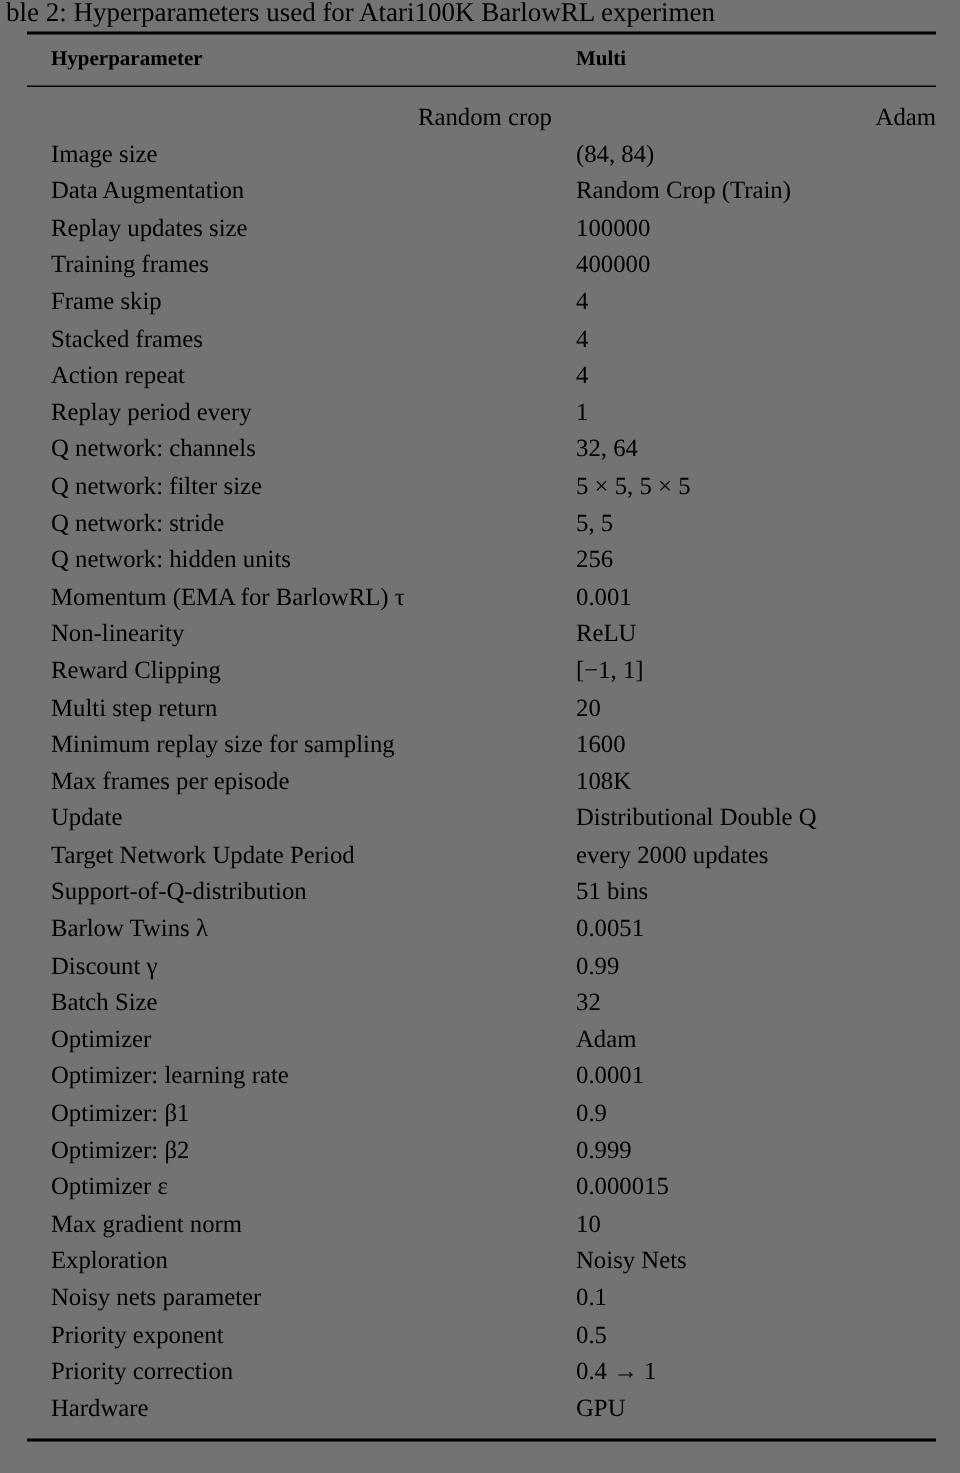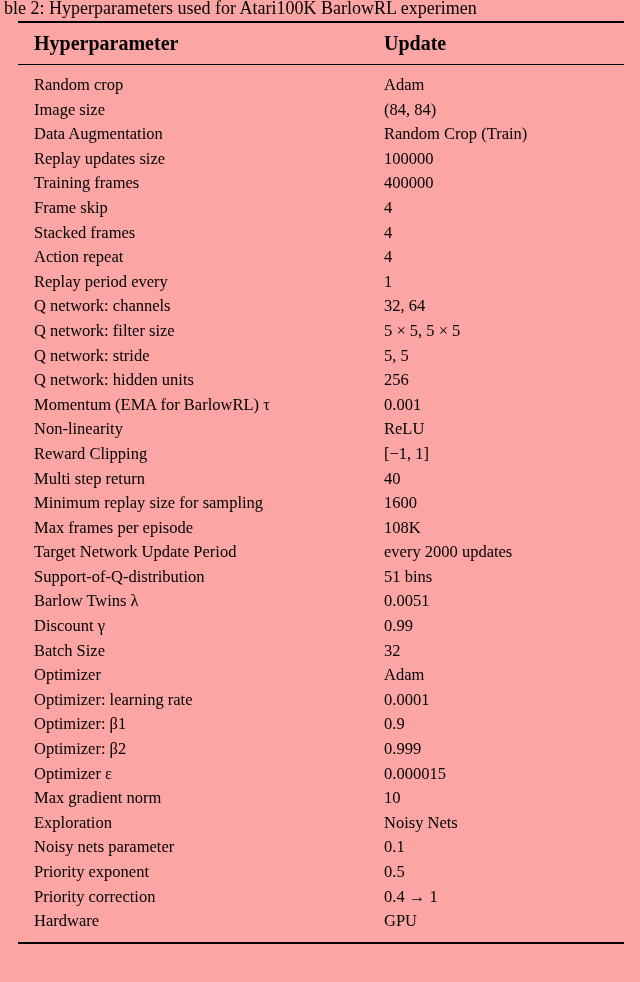--- a/index.html
+++ b/index.html
@@ -6,67 +6,67 @@
   html, body {
     width: 640px;
     background: #ffffff;
     font-family: "Liberation Serif", "DejaVu Serif", serif;
     color: #000000;
   }
   .page {
     width: 640px;
     height: 982px;
     overflow: hidden;
-    background: #fca5a5;
+    background: #737373;
   }
   .caption {
     font-size: 18px;
     line-height: 20px;
     margin-top: -2px;
     padding-left: 4px;
     white-space: nowrap;
     overflow: hidden;
   }
   table {
     width: 606px;
     margin: 3px 16px 0 18px;
     border-collapse: collapse;
     border-top: 2px solid #000000;
     border-bottom: 2px solid #000000;
     table-layout: fixed;
   }
   thead th {
     text-align: left;
     font-weight: bold;
-    font-size: 20px;
+    font-size: 14px;
     padding: 9px 0 9px 16px;
     border-bottom: 1.4px solid #000000;
   }
   thead th:first-child { width: 350px; }
-  tbody tr:first-child td { padding-top: 8px; }
+  tbody tr:first-child td { padding-top: 8px; text-align: right; }
   tbody tr:last-child td { padding-bottom: 8px; }
   td {
     font-size: 16.5px;
     line-height: 24.6px;
     padding: 0 0 0 16px;
     white-space: nowrap;
     overflow: hidden;
   }
 </style>
 </head>
 <body>
 
 <div class="page">
   <div class="caption">ble 2: Hyperparameters used for Atari100K BarlowRL experimen</div>
 
   <table>
     <thead>
       <tr>
         <th>Hyperparameter</th>
-        <th>Update</th>
+        <th>Multi</th>
       </tr>
     </thead>
     <tbody>
         <tr>
           <td>Random crop</td>
           <td>Adam</td>
         </tr>
         <tr>
           <td>Image size</td>
           <td>(84, 84)</td>
@@ -122,29 +122,33 @@
         <tr>
           <td>Non-linearity</td>
           <td>ReLU</td>
         </tr>
         <tr>
           <td>Reward Clipping</td>
           <td>[−1, 1]</td>
         </tr>
         <tr>
           <td>Multi step return</td>
-          <td>40</td>
+          <td>20</td>
         </tr>
         <tr>
           <td>Minimum replay size for sampling</td>
           <td>1600</td>
         </tr>
         <tr>
           <td>Max frames per episode</td>
           <td>108K</td>
+        </tr>
+        <tr>
+          <td>Update</td>
+          <td>Distributional Double Q</td>
         </tr>
         <tr>
           <td>Target Network Update Period</td>
           <td>every 2000 updates</td>
         </tr>
         <tr>
           <td>Support-of-Q-distribution</td>
           <td>51 bins</td>
         </tr>
         <tr>

